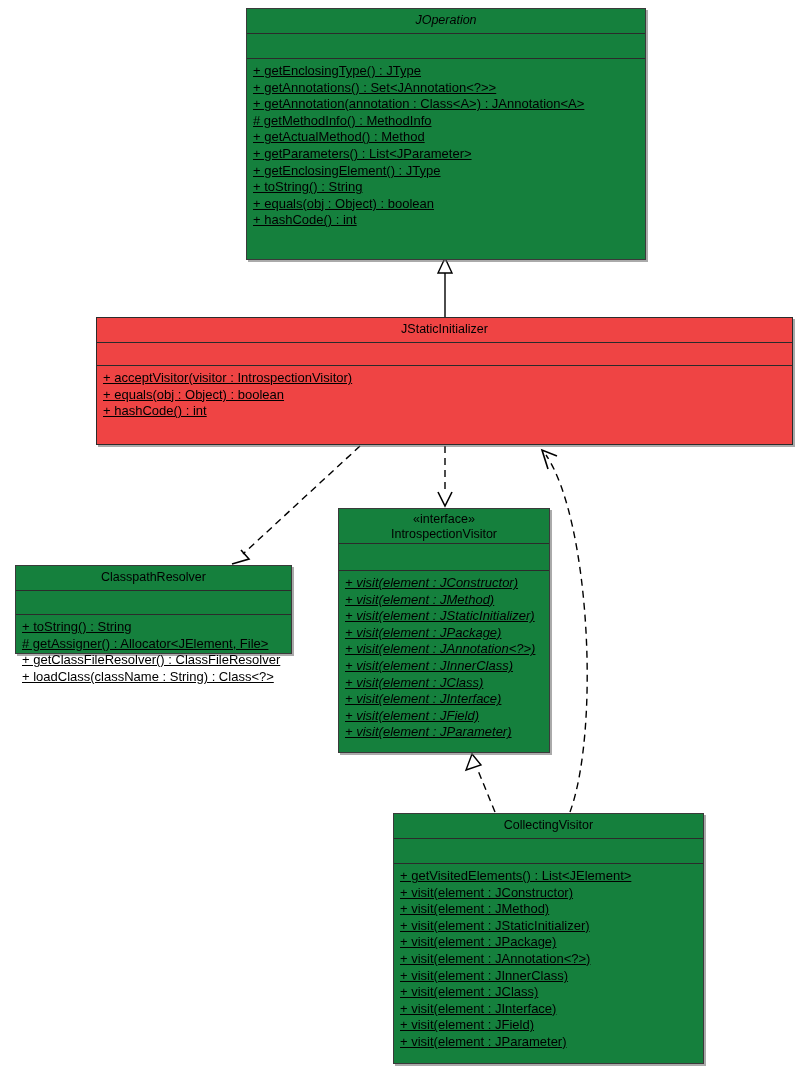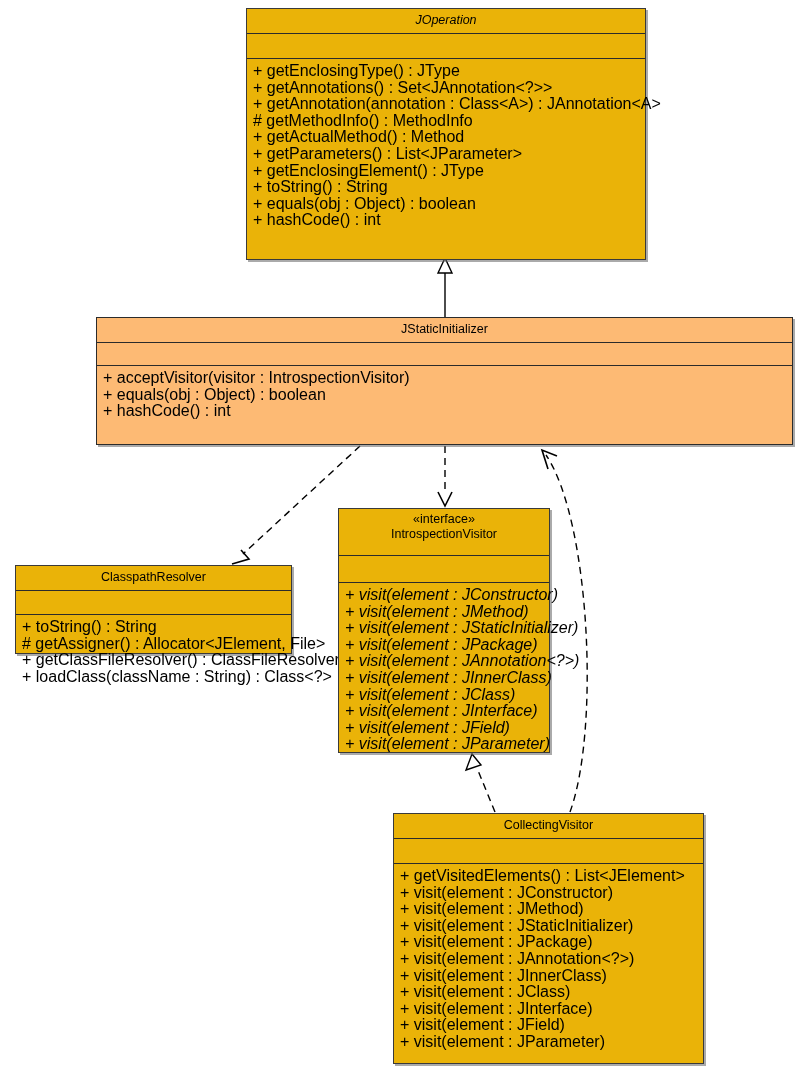--- a/index.html
+++ b/index.html
@@ -22,26 +22,26 @@
     left: 0;
     top: 0;
     width: 809px;
     height: 1073px;
     pointer-events: none;
   }
   .uml-class {
     position: absolute;
     box-sizing: border-box;
     border: 1px solid #3a3a3a;
-    background: #eab308;
+    background: #15803d;
     box-shadow: 2px 2px 0 rgba(100,100,100,0.55);
     z-index: 2;
   }
   .uml-class.highlight {
-    background: #fdba74;
+    background: #ef4444;
     border-color: #2b2b2b;
   }
   .uml-header {
     box-sizing: border-box;
     text-align: center;
     padding: 4px 6px 5px 6px;
     border-bottom: 1px solid #2b2b2b;
     font-size: 12.5px;
     line-height: 15px;
     color: #000000;
@@ -61,41 +61,42 @@
     box-sizing: border-box;
     min-height: 18px;
     border-bottom: 1px solid #2b2b2b;
     padding: 3px 5px;
   }
   .uml-ops {
     box-sizing: border-box;
     padding: 4px 5px 5px 6px;
   }
   .uml-ops div {
-    font-size: 16px;
+    font-size: 13px;
     line-height: 16.6px;
     white-space: nowrap;
     color: #000000;
+    text-decoration: underline;
   }
   .uml-ops.italic-ops div {
     font-style: italic;
   }
   
   #cls-joperation      { left: 246px; top: 8px;   width: 400px; height: 252px; }
   #cls-jstaticinit     { left: 96px;  top: 317px; width: 697px; height: 128px; }
   #cls-classpath       { left: 15px;  top: 565px; width: 277px; height: 89px; }
   #cls-introspection   { left: 338px; top: 508px; width: 212px; height: 245px; }
   #cls-collecting      { left: 393px; top: 813px; width: 311px; height: 251px; }
 
   #cls-joperation    .uml-attrs { height: 25px; }
   #cls-jstaticinit   .uml-attrs { height: 23px; }
   #cls-classpath     .uml-attrs { height: 24px; }
   #cls-introspection .uml-attrs { height: 27px; }
   #cls-collecting    .uml-attrs { height: 25px; }
-  #cls-introspection .uml-header { padding-top: 3px; padding-bottom: 13px; }
+  #cls-introspection .uml-header { padding-top: 3px; padding-bottom: 1px; }
 </style>
 </head>
 <body>
 
 <div id="diagram">
 
   <svg id="edges" viewBox="0 0 809 1073" width="809" height="1073" xmlns="http://www.w3.org/2000/svg">
 
     <g>
       <line x1="445" y1="317" x2="445" y2="272" stroke="#000" stroke-width="1.4"></line>

